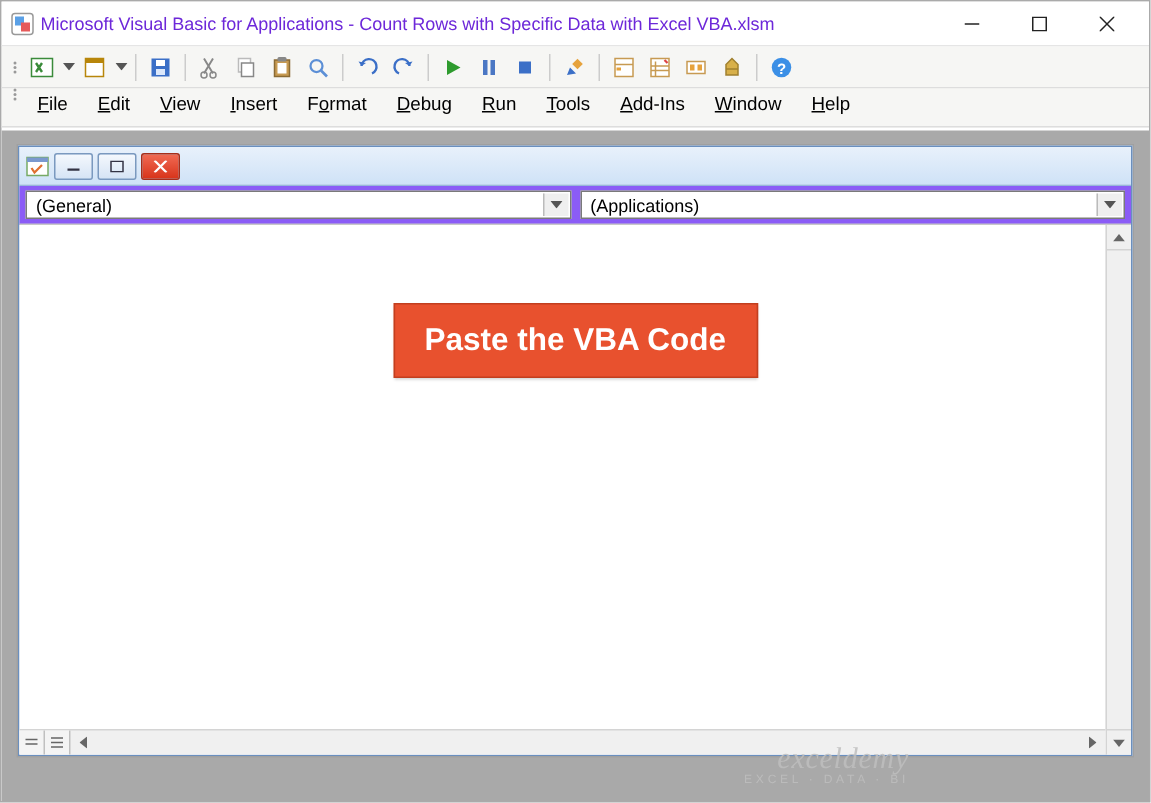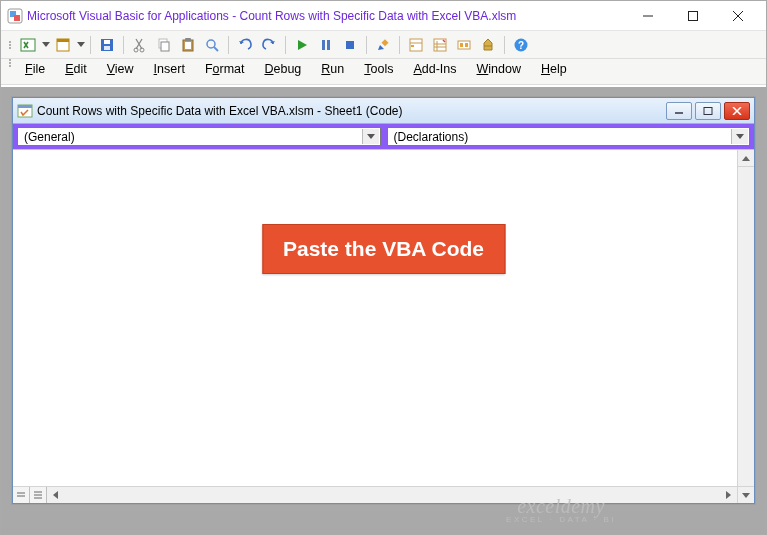--- a/index.html
+++ b/index.html
@@ -168,39 +168,39 @@
     border-right: 1px solid #c0c0c0;
     display:flex; align-items:center; justify-content:center;
     background: #f4f4f4;
   }
   .hscroll .sbtn {
     width: 17px; height: 16px;
     display:flex; align-items:center; justify-content:center;
   }
   .callout {
     position: absolute;
-    left: 50%; top: 74px;
+    left: 50%; top: 52px;
     transform: translateX(-50%);
     background: #e8512e;
     color: #fff;
     font-size: 21px;
     font-weight: 700;
     padding: 12px 20px;
     border: 1px solid #c23f1f;
     box-shadow: 0 1px 2px rgba(0,0,0,0.2);
     font-family: Arial, sans-serif;
   }
   .watermark {
     position: absolute;
-    right: 150px;
+    right: 160px;
     bottom: 10px;
     color: #bfbfbf;
     font-style: italic;
     font-family: Georgia, "Times New Roman", serif;
-    text-align: center;
+    text-align: right;
     opacity: 0.85;
     pointer-events: none;
   }
   .watermark .wm1 { font-size: 20px; letter-spacing: .5px;}
   .watermark .wm2 { font-size: 8px; font-style: normal; font-family: Arial,sans-serif; letter-spacing: 2.5px; margin-top:-3px;}
   
   svg { display:block; }
   .drop { width:8px; margin-left:1px; }
 </style>
 </head>
@@ -397,21 +397,20 @@
   <div class="codewin">
 
     <div class="codewin-titlebar">
       <span>
         <svg width="16" height="16">
             <rect x="1" y="2" width="14" height="12" fill="#fff" stroke="#7a6"></rect>
             <rect x="1" y="2" width="14" height="3" fill="#7a99cf"></rect>
             <path d="M4 9 L6 12 L11 7" stroke="#e07030" fill="none" stroke-width="1.5"></path>
           </svg>
       </span>
-      <span class="title">Count Rows with Specific Data with Excel VBA.xlsm - Sheet1 (Code)</span>
       <div class="mdi-btn">
           <svg width="10" height="8">
             <line x1="1" y1="6" x2="9" y2="6" stroke="#334" stroke-width="1.5"></line>
           </svg>
         </div>
       <div class="mdi-btn">
           <svg width="10" height="8">
             <rect x="1" y="0.5" width="8" height="7" fill="none" stroke="#334"></rect>
           </svg>
         </div>
@@ -426,21 +425,21 @@
     <div class="dropdown-row">
       <div class="combo">
         <span>(General)</span>
         <span class="arrow">
             <svg width="8" height="5">
               <path d="M0 0 L8 0 L4 5 Z" fill="#555"></path>
             </svg>
           </span>
       </div>
       <div class="combo">
-        <span>(Declarations)</span>
+        <span>(Applications)</span>
         <span class="arrow">
             <svg width="8" height="5">
               <path d="M0 0 L8 0 L4 5 Z" fill="#555"></path>
             </svg>
           </span>
       </div>
     </div>
 
     <div class="code-body">
       <div class="callout">Paste the VBA Code</div>

